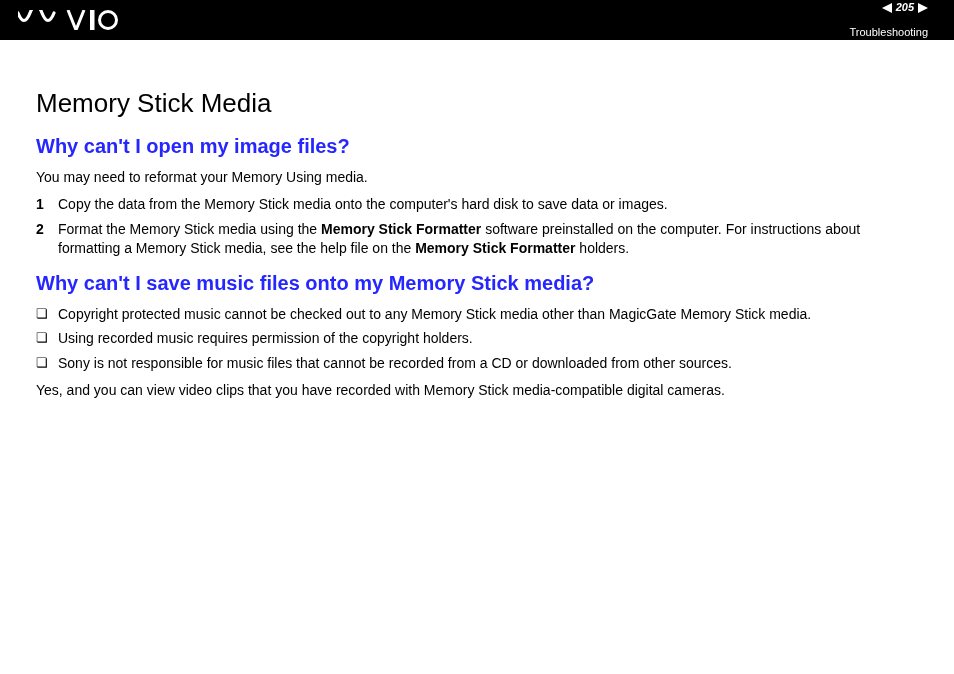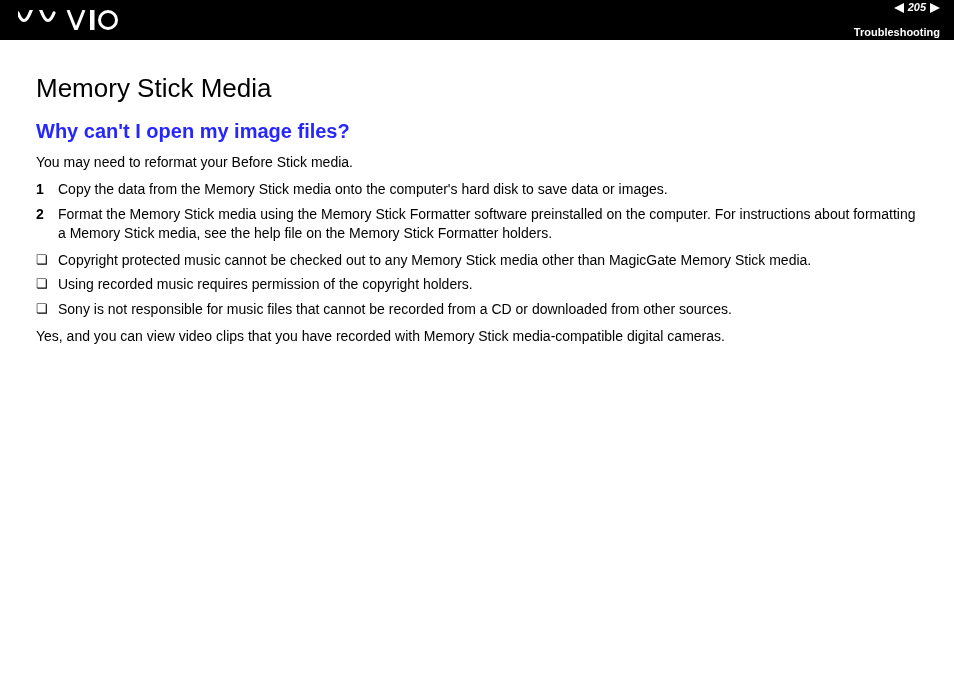--- a/index.html
+++ b/index.html
@@ -11,21 +11,21 @@
     color: #000;
     overflow: hidden;
   }
   .topbar {
     background: #000;
     color: #fff;
     height: 40px;
     display: flex;
     align-items: center;
     justify-content: space-between;
-    padding: 0 14px 0 18px;
+    padding: 0 26px 0 18px;
   }
   .logo {
     display: flex;
     align-items: center;
   }
   .logo svg { display: block; }
   .topright {
     text-align: right;
     font-size: 11px;
     line-height: 1.2;
@@ -38,24 +38,24 @@
     font-style: italic;
     font-weight: bold;
   }
   .tri {
     width: 0; height: 0;
     border-top: 5px solid transparent;
     border-bottom: 5px solid transparent;
   }
   .tri-left  { border-right: 10px solid #fff; }
   .tri-right { border-left: 10px solid #fff; }
-  .section-label { font-weight: bold; margin-top: 11px; }
+  .section-label { font-weight: normal; margin-top: 11px; }
 
   .content {
-    padding: 33px 36px 0 36px;
+    padding: 48px 36px 0 36px;
   }
   h1 {
     font-size: 26px;
     font-weight: 400;
     margin-bottom: 16px;
   }
   h2 {
     color: #2626ff;
     font-size: 20px;
     font-weight: 700;
@@ -90,21 +90,21 @@
   }
   ul.box li {
     display: flex;
     margin-bottom: 6px;
   }
   ul.box .b {
     min-width: 22px;
     font-size: 13px;
   }
   ul.box .t { flex: 1; }
-  .bold { font-weight: normal; }
+  .bold { font-weight: bold; }
 </style>
 </head>
 <body>
 
 <div class="topbar">
   <div class="logo">
     <svg width="100" height="20" viewBox="0 0 100 20" fill="none">
       <path d="M0 3 Q6 18 12 3 Q18 -12 24 3 Q30 18 36 3" stroke="#fff" stroke-width="3.2" fill="none" stroke-linecap="round"></path>
       <path d="M50 0 L58 20 L66 0" stroke="#fff" stroke-width="3" fill="none" stroke-linecap="butt"></path>
       <rect x="72" y="0" width="4.5" height="20" fill="#fff"></rect>
@@ -119,32 +119,33 @@
     </div>
     <div class="section-label">Troubleshooting</div>
   </div>
 </div>
 
 <div class="content">
 
   <h1>Memory Stick Media</h1>
 
   <h2>Why can't I open my image files?</h2>
-  <p>You may need to reformat your Before Stick media.</p>
+  <p>You may need to reformat your Memory Using media.</p>
   <ol class="num">
     <li>
       <span class="n">1</span>
       <span class="t">Copy the data from the Memory Stick media onto the computer's hard disk to save data or images.</span>
     </li>
     <li>
       <span class="n">2</span>
       <span class="t"><span>Format the Memory Stick media using the </span><span class="bold">Memory Stick Formatter</span><span> software preinstalled on the computer. For instructions about formatting a Memory Stick media, see the help file on the </span><span class="bold">Memory Stick Formatter</span><span> holders.</span></span>
     </li>
   </ol>
 
+  <h2>Why can't I save music files onto my Memory Stick media?</h2>
   <ul class="box">
     <li>
         <span class="b">❏</span>
         <span class="t">Copyright protected music cannot be checked out to any Memory Stick media other than MagicGate Memory Stick media.</span>
       </li>
     <li>
         <span class="b">❏</span>
         <span class="t">Using recorded music requires permission of the copyright holders.</span>
       </li>
     <li>

